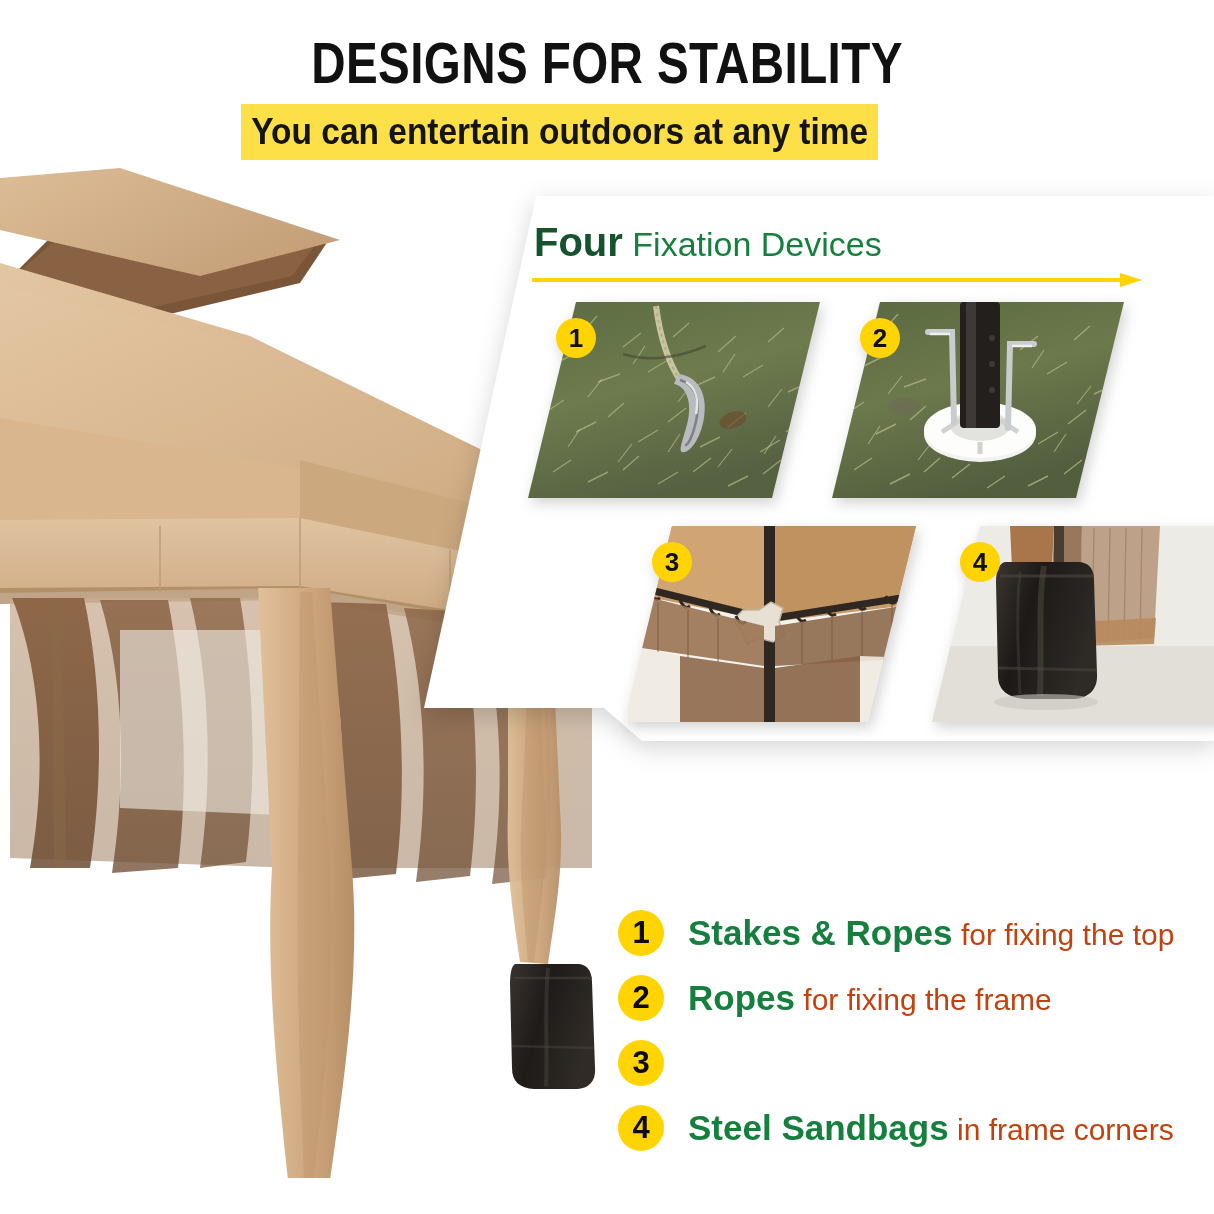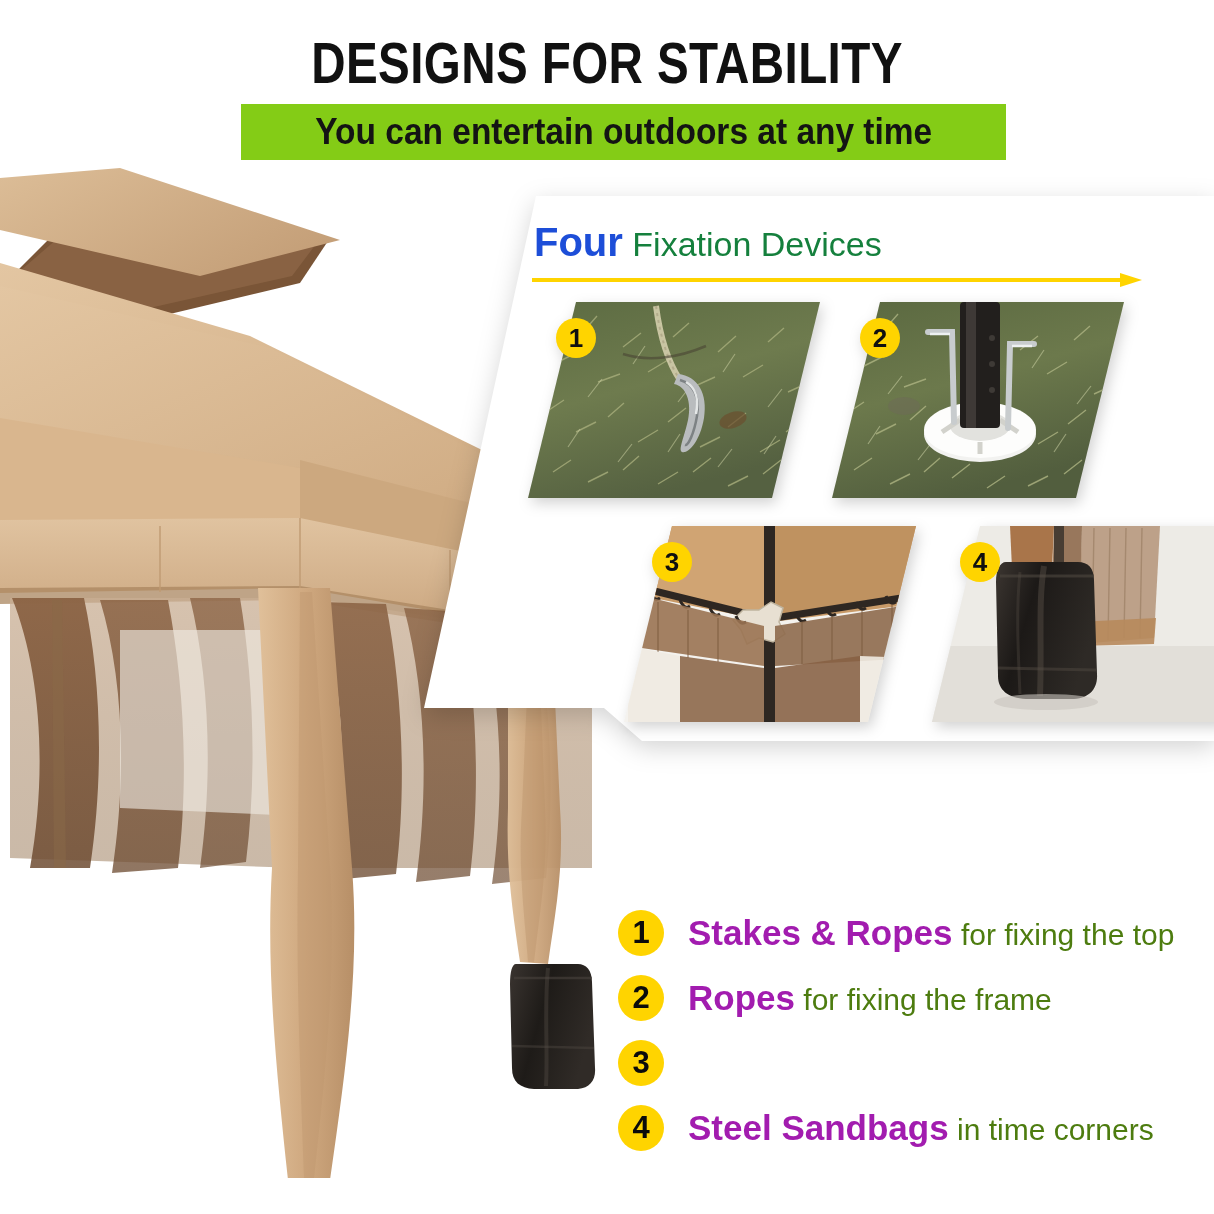--- a/index.html
+++ b/index.html
@@ -13,22 +13,22 @@
   .stage{position:absolute;inset:0;width:1214px;height:1214px;overflow:hidden;background:#fff;}
 
   
   .headline{
     position:absolute;left:0;top:34px;width:1214px;text-align:center;
     font-size:58px;font-weight:bold;color:#111111;letter-spacing:0.5px;
     transform:scaleX(0.82);transform-origin:50% 50%;
     white-space:nowrap;line-height:1;
   }
   .subbanner{
-    position:absolute;left:241px;top:104px;width:765px;height:56px;
-    background:#84cc16;display:flex;align-items:center;justify-content:center;
+    position:absolute;left:241px;top:104px;width:637px;height:56px;
+    background:#fde047;display:flex;align-items:center;justify-content:center;
   }
   .subbanner-text{
     font-size:36px;font-weight:bold;color:#141414;white-space:nowrap;
     transform:scaleX(0.93);transform-origin:50% 50%;line-height:1;
   }
 
   
   .gazebo{position:absolute;left:0;top:168px;width:640px;height:1010px;}
   .gz-svg{position:absolute;left:0;top:0;width:640px;height:1010px;}
 
@@ -39,21 +39,21 @@
   }
   .card-bg{
     position:absolute;inset:0;background:#ffffff;
     clip-path:polygon(112px 0, 790px 0, 790px 545px, 218px 545px, 180px 512px, 0 512px);
   }
   .card-inner{position:absolute;inset:0;}
 
   .four-title{
     position:absolute;left:110px;top:26px;white-space:nowrap;line-height:1;
   }
-  .four-bold{font-size:40px;font-weight:bold;color:#1d4ed8;}
+  .four-bold{font-size:40px;font-weight:bold;color:#14532d;}
   .four-rest{font-size:34px;font-weight:normal;color:#15803d;}
   .yellow-arrow{position:absolute;left:108px;top:76px;width:610px;height:16px;}
 
   
   .panel{position:absolute;overflow:hidden;filter:drop-shadow(3px 5px 7px rgba(0,0,0,0.18));}
   .panel-shape{position:absolute;inset:0;overflow:hidden;}
   .panel-img{position:absolute;inset:0;}
   .badge-sm{
     position:absolute;width:40px;height:40px;border-radius:50%;
     background:#FFD400;display:flex;align-items:center;justify-content:center;
@@ -62,22 +62,22 @@
 
   
   .legend{position:absolute;left:618px;top:900px;width:580px;}
   .legend-row{position:relative;height:65px;display:flex;align-items:center;}
   .badge-lg{
     width:46px;height:46px;border-radius:50%;background:#FFD400;
     display:flex;align-items:center;justify-content:center;
     font-size:31px;font-weight:bold;color:#0b0b0b;line-height:1;flex:0 0 auto;
   }
   .legend-text{margin-left:24px;white-space:nowrap;line-height:1;}
-  .lg-bold{font-size:35px;font-weight:bold;color:#a21caf;}
-  .lg-reg{font-size:30px;font-weight:normal;color:#4d7c0f;}
+  .lg-bold{font-size:35px;font-weight:bold;color:#15803d;}
+  .lg-reg{font-size:30px;font-weight:normal;color:#c2410c;}
 </style>
 </head>
 <body>
 
 <div class="stage">
 
   <div class="headline">DESIGNS FOR STABILITY</div>
 
   <div class="subbanner">
     <div class="subbanner-text">You can entertain outdoors at any time</div>
@@ -365,19 +365,19 @@
       </div>
     </div>
 
     <div class="legend-row">
       <div class="badge-lg">3</div>
     </div>
 
     <div class="legend-row">
       <div class="badge-lg">4</div>
       <div class="legend-text">
-        <span class="lg-bold">Steel Sandbags</span><span class="lg-reg"> in time corners</span>
+        <span class="lg-bold">Steel Sandbags</span><span class="lg-reg"> in frame corners</span>
       </div>
     </div>
 
   </div>
 
 </div>
 
 </body></html>

